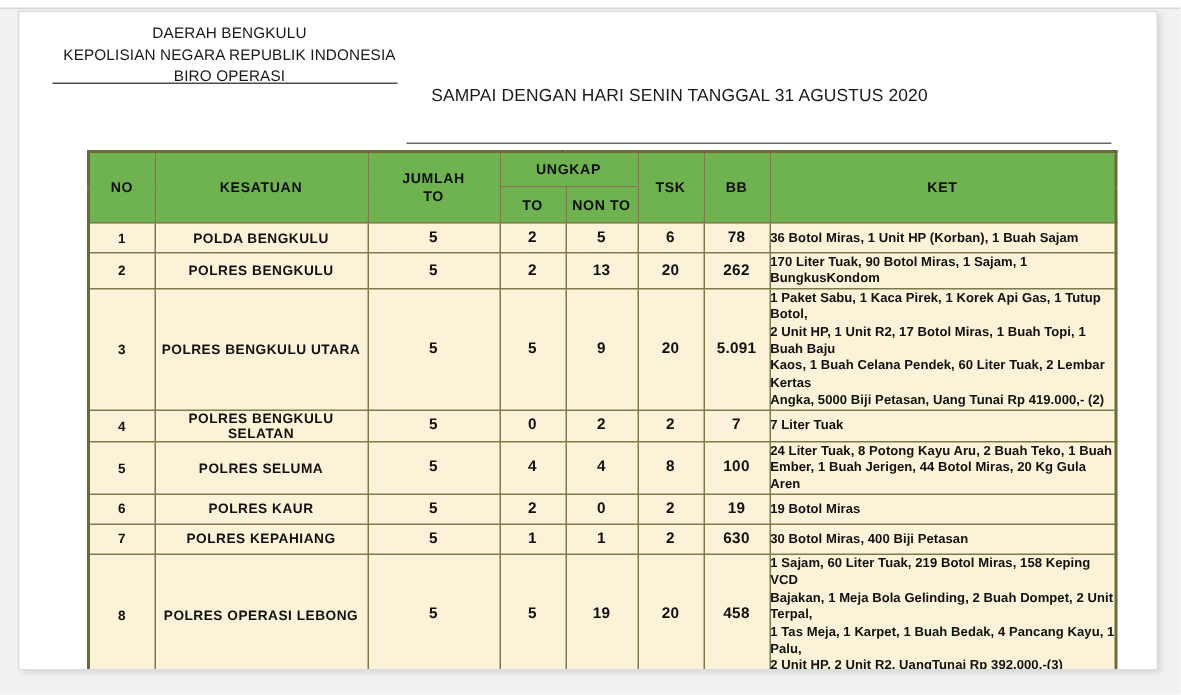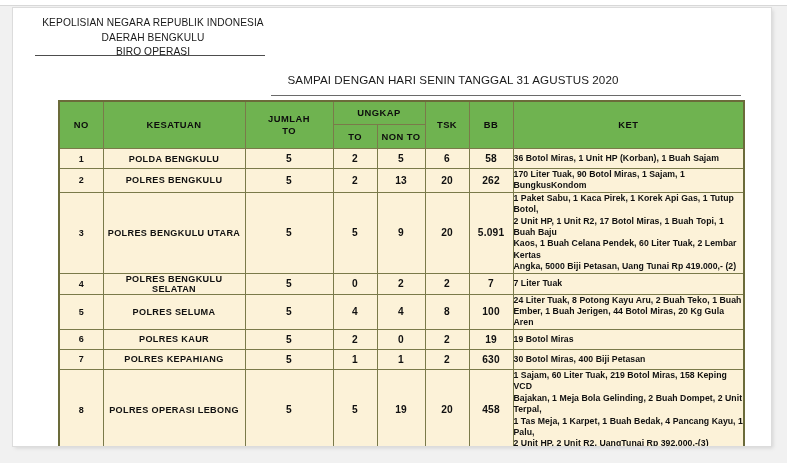--- a/index.html
+++ b/index.html
@@ -76,21 +76,20 @@
     letter-spacing: 0.1px;
     white-space: nowrap;
   }
   #title-sub {
     font-size: 11.6px;
     font-weight: 400;
     color: #1a1a1a;
     line-height: 15px;
     letter-spacing: 0.1px;
     white-space: nowrap;
-    margin-top: 16px;
   }
   #title-rule {
     position: absolute;
     left: 258px;
     top: 87px;
     width: 470px;
     height: 0;
     border-top: 1px solid #6a6a6a;
   }
   #recap-table {
@@ -153,22 +152,22 @@
 </head>
 <body>
 
 <div id="page-shell">
 
   <div id="page-topstrip"></div>
 
   <div id="page-sheet">
 
     <div id="header-block">
+      <div class="hdr-line">DAERAH BENGKULU</div>
       <div class="hdr-line">KEPOLISIAN NEGARA REPUBLIK INDONESIA</div>
-      <div class="hdr-line">DAERAH BENGKULU</div>
       <div class="hdr-line">BIRO OPERASI</div>
     </div>
     <div id="hdr-rule"></div>
 
     <div id="title-block">
       <div id="title-sub">SAMPAI DENGAN HARI  SENIN TANGGAL 31 AGUSTUS 2020</div>
     </div>
     <div id="title-rule"></div>
 
     <table id="recap-table">
@@ -201,21 +200,21 @@
         </tr>
       </thead>
       <tbody>
         <tr class="data-row">
           <td class="c-no">1</td>
           <td class="c-unit">POLDA BENGKULU</td>
           <td class="c-num">5</td>
           <td class="c-num">2</td>
           <td class="c-num">5</td>
           <td class="c-num">6</td>
-          <td class="c-num">58</td>
+          <td class="c-num">78</td>
           <td class="c-ket">
               <span class="ket-line">36 Botol Miras, 1 Unit HP (Korban), 1 Buah Sajam</span>
             </td>
         </tr>
         <tr class="data-row">
           <td class="c-no">2</td>
           <td class="c-unit">POLRES BENGKULU</td>
           <td class="c-num">5</td>
           <td class="c-num">2</td>
           <td class="c-num">13</td>

